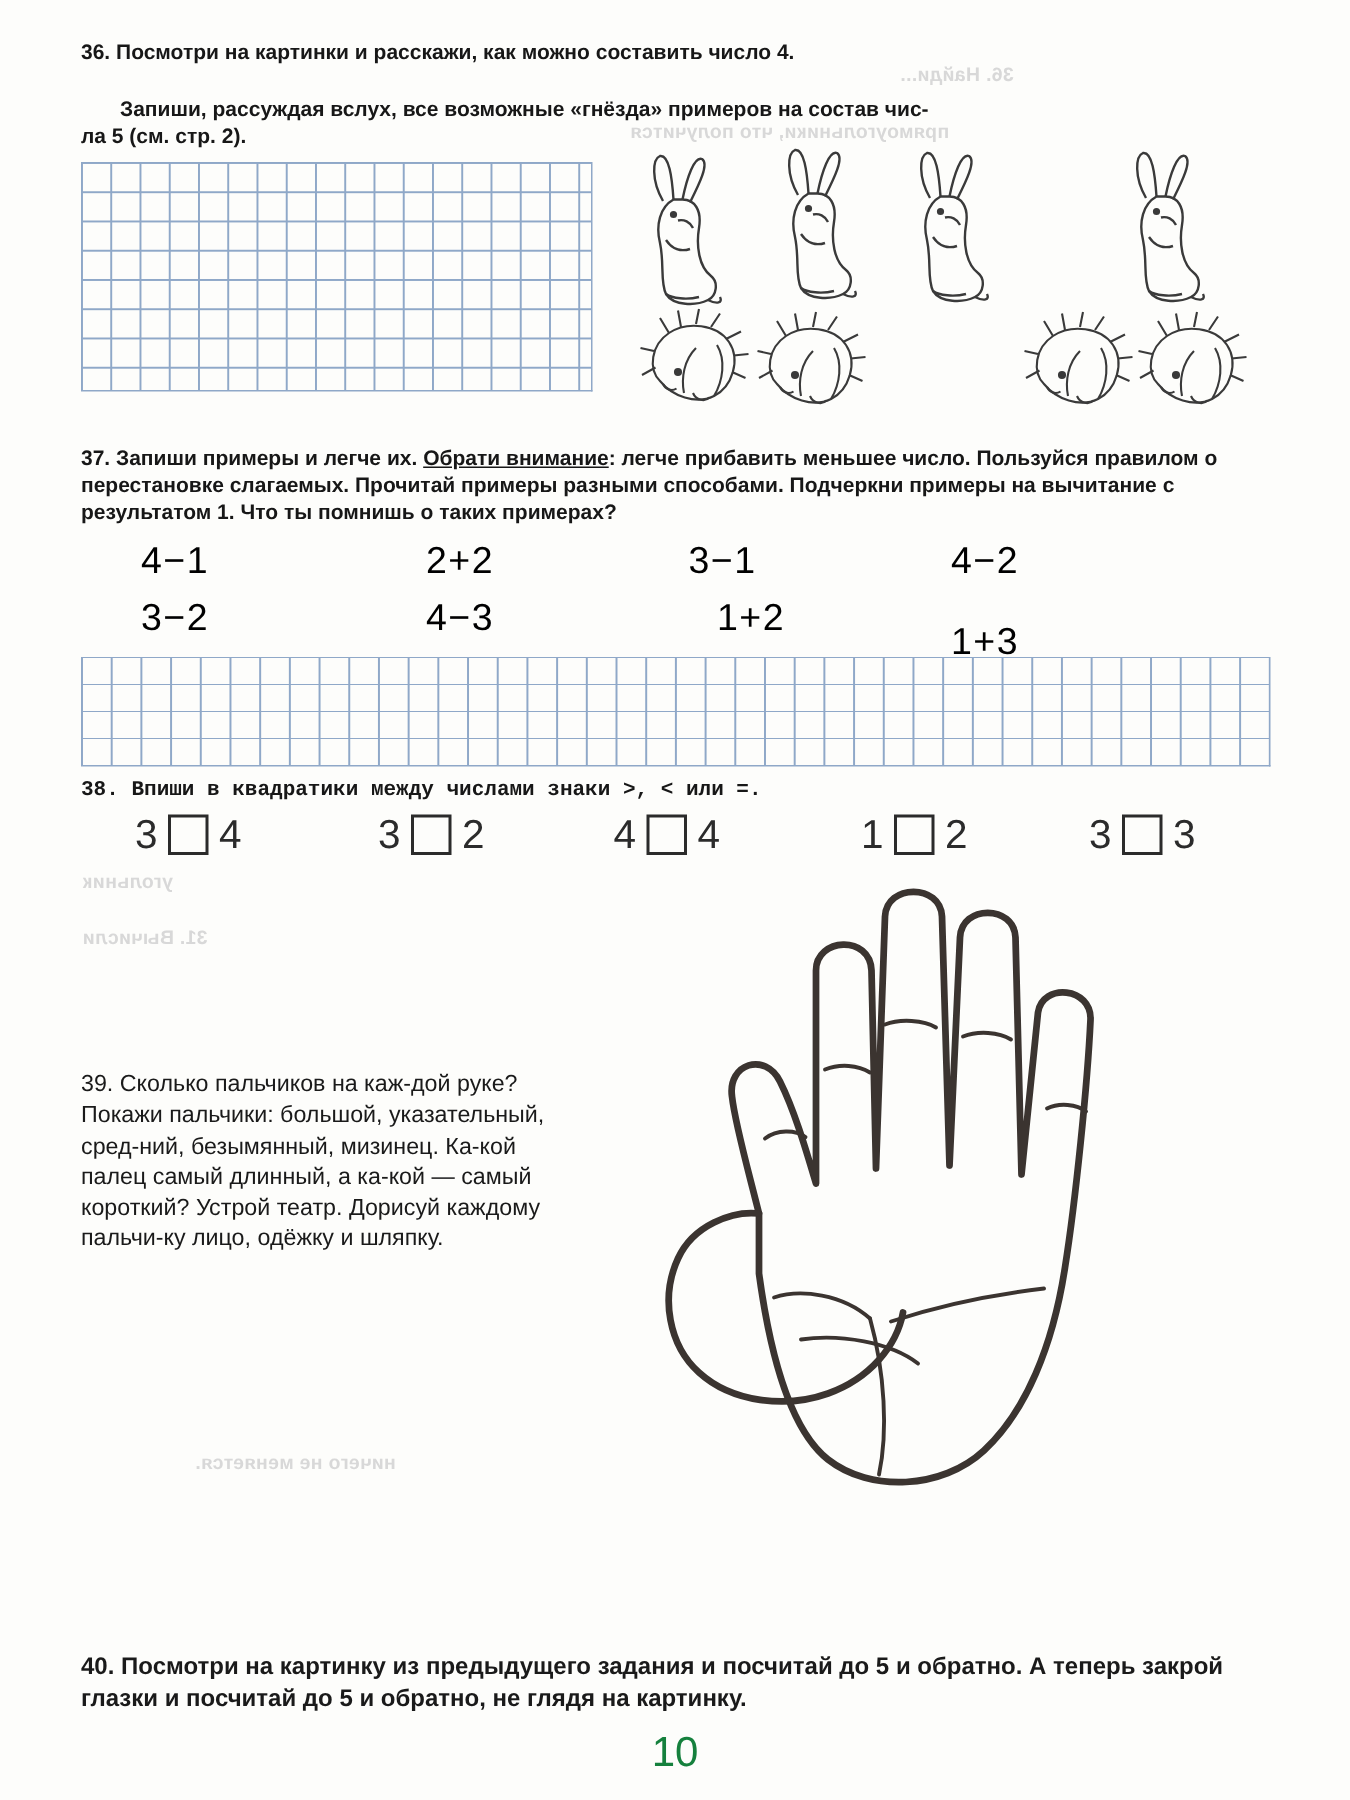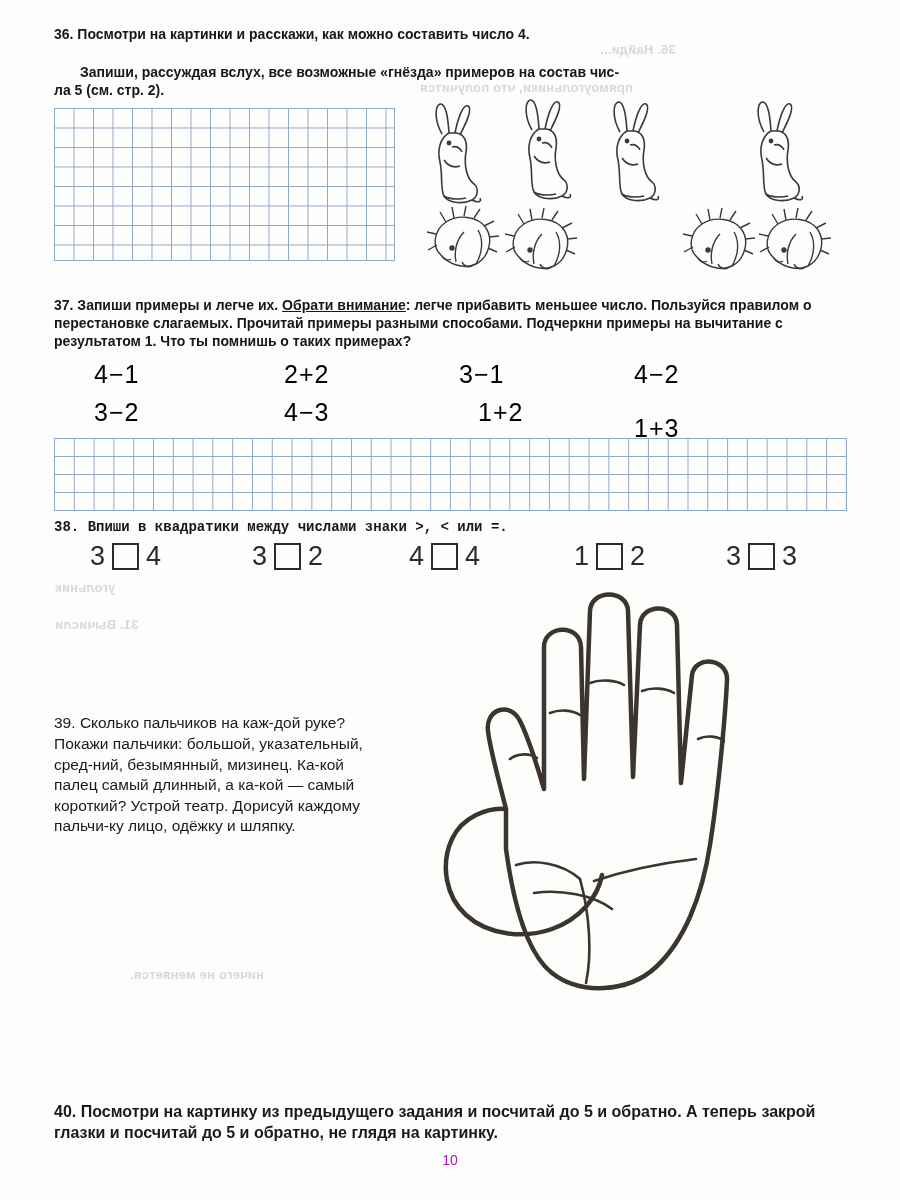--- a/index.html
+++ b/index.html
@@ -161,22 +161,22 @@
     font-size: 16px;
     font-weight: bold;
     line-height: 1.3;
     margin-top: 20px;
   }
   .page-number {
     position: absolute;
     left: 0; right: 0;
     top: 1152px;
     text-align: center;
-    font-size: 14px;
-    color: #a21caf;
+    font-size: 28px;
+    color: #15803d;
   }
 </style>
 </head>
 <body>
 
 <div class="page">
 
   <div class="bleed" style="left:600px; top:40px;">36. Найди...</div>
   <div class="bleed" style="left:420px; top:78px;">прямоугольники, что получится</div>
   <div class="bleed" style="left:55px; top:615px;">31. Вычисли</div>

